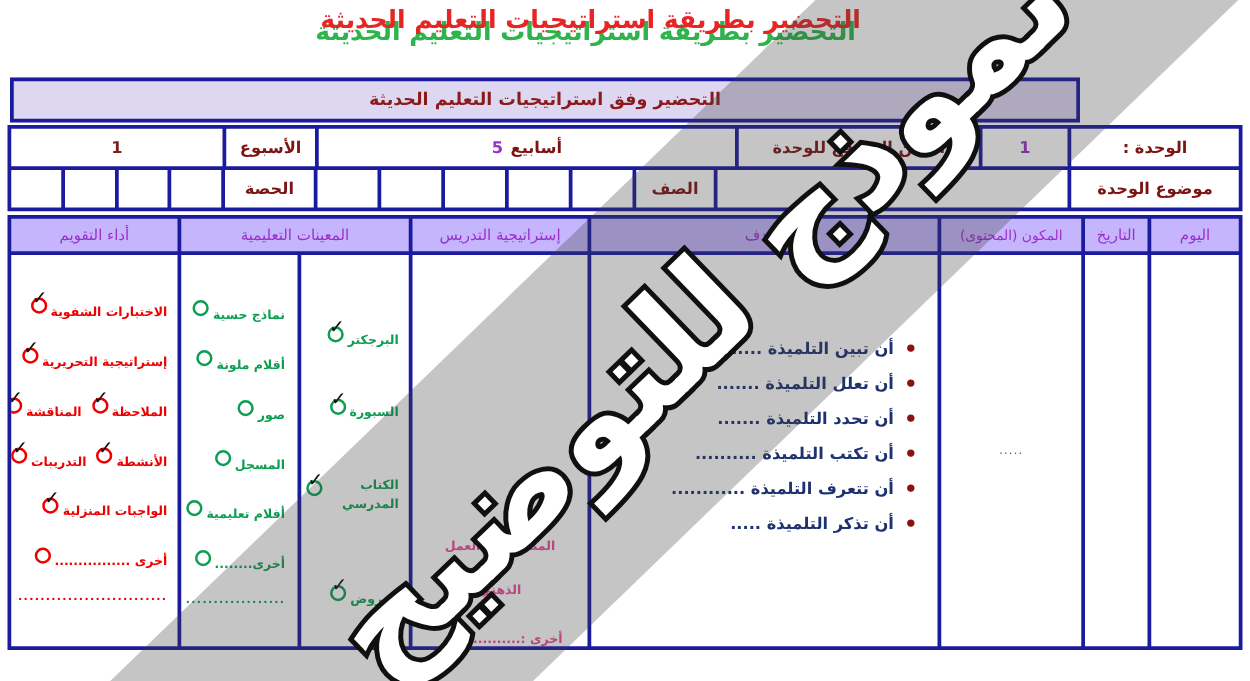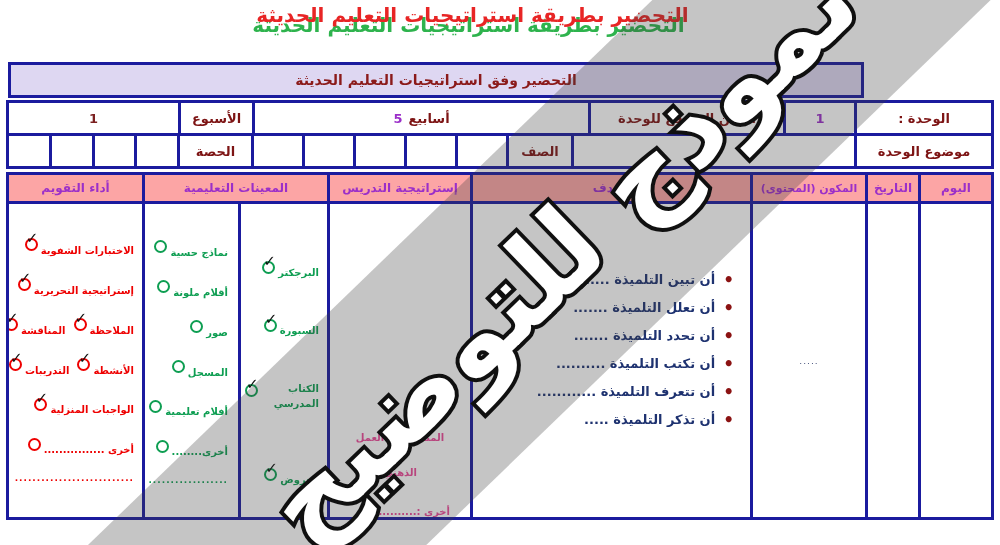--- a/index.html
+++ b/index.html
@@ -39,22 +39,22 @@
   .two-tone{display:flex;direction:ltr;gap:6px;align-items:center;}
   
   .main-table{
     position:absolute;top:172px;left:6px;width:988px;height:348px;box-sizing:border-box;
     background:#1b1b9e;padding:3px;
     display:grid;direction:rtl;gap:3px;
     grid-template-columns:70px 50px 112px 277px 140px 86px 93px 1fr;
     grid-template-rows:26px 1fr;
   }
   .th{
-    background:#fca5a5;display:flex;align-items:center;justify-content:center;
-    color:#9b2fc9;font-weight:bold;font-size:12px;overflow:hidden;
+    background:#c4b5fd;display:flex;align-items:center;justify-content:center;
+    color:#9b2fc9;font-weight:normal;font-size:12px;overflow:hidden;
   }
   .th.small{font-size:11px;}
   .span2{grid-column:span 2;text-align:right;}
   .td{background:#ffffff;overflow:hidden;box-sizing:border-box;}
   
   .objectives{direction:rtl;display:flex;flex-direction:column;padding:68px 16px 0 6px;gap:13px;}
   .obj-line{display:flex;align-items:center;gap:8px;color:#1e3270;font-weight:bold;font-size:13px;}
   .obj-bullet{color:#8b1212;font-size:17px;line-height:10px;}
   
   .strategy{direction:rtl;display:flex;flex-direction:column;color:#ec4899;font-weight:bold;font-size:10px;justify-content:flex-end;}

